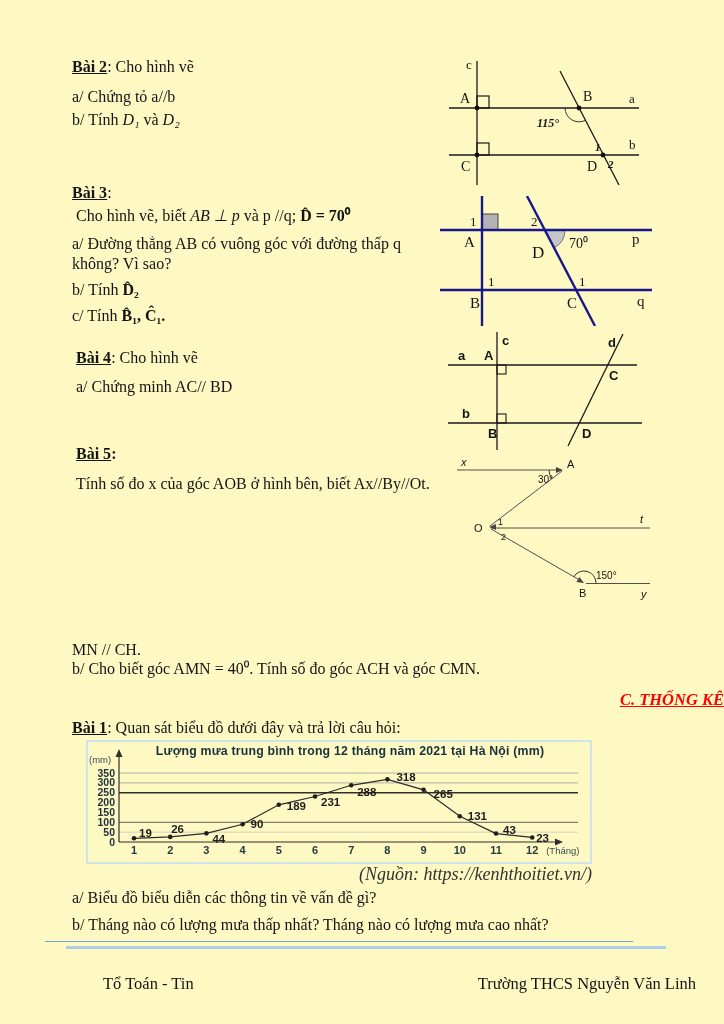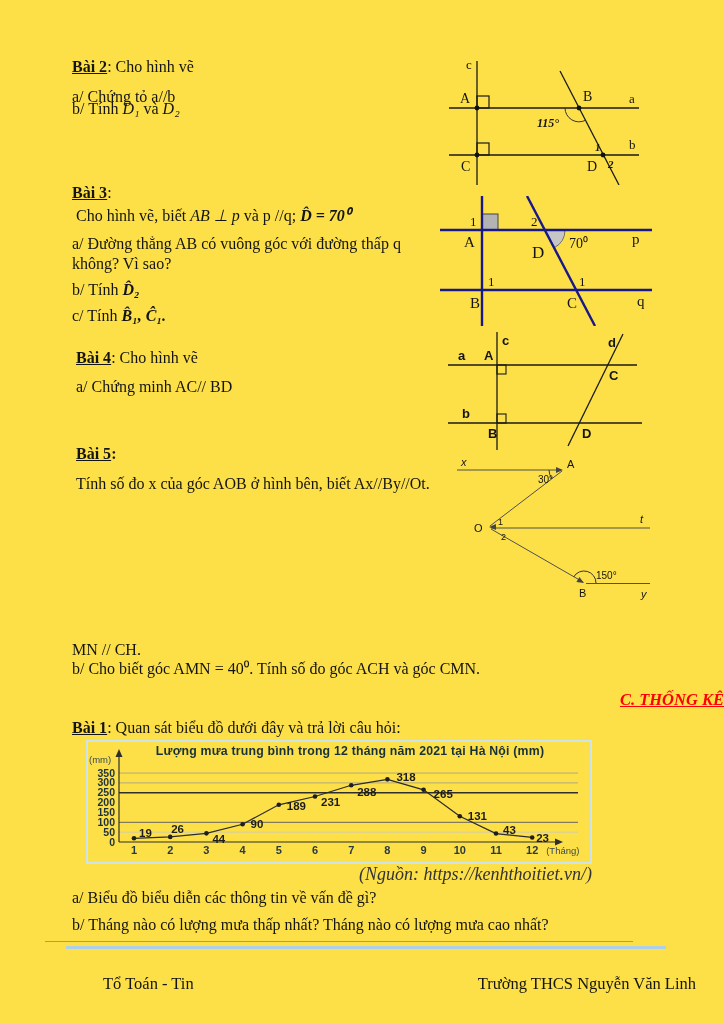--- a/index.html
+++ b/index.html
@@ -1,21 +1,21 @@
 <!DOCTYPE html>
 <html><head>
 <meta charset="utf-8">
 <style>
   html,body{margin:0;padding:0;background:#e8e8e8;}
-  .page{position:relative;width:724px;height:1024px;background:#fde047;margin:0 auto;
+  .page{position:relative;width:724px;height:1024px;background:#fef9c3;margin:0 auto;
         font-family:"Liberation Serif",serif;color:#141414;overflow:hidden;}
   .t{position:absolute;font-size:16px;line-height:20px;white-space:nowrap;}
   .hd{font-weight:bold;text-decoration:underline;}
   .m{font-style:italic;}
-  .mb{font-style:italic;font-weight:700;text-align:center;}
+  .mb{font-weight:700;text-align:center;}
   .fig{position:absolute;}
   svg text{font-family:"Liberation Serif",serif;fill:#141414;}
   .ln{stroke:#1a1a1a;stroke-width:1.3;}
   .lnb{stroke:#18188a;stroke-width:2.4;}
   .lng{stroke:#4f4f4f;stroke-width:1;}
   .arc{fill:none;stroke:#333;stroke-width:1;}
   .sans{font-family:"Liberation Sans",sans-serif;}
   .sec{position:absolute;left:0;width:100%;padding-left:38px;box-sizing:border-box;text-align:right;
        color:#fe0000;font-weight:bold;font-style:italic;text-decoration:underline;font-size:16.5px;}
   #chartbox{position:absolute;left:86px;top:740px;width:502px;height:120px;border:2px solid #cde5ea;}
@@ -31,21 +31,21 @@
   .vlab{font-family:"Liberation Sans",sans-serif;font-size:11.5px;font-weight:600;fill:#1c1c1c;}
   .small{font-family:"Liberation Sans",sans-serif;font-size:9.5px;fill:#3a4a52;}
 </style>
 </head>
 <body>
 
 <div class="page">
 
   <div class="t" style="left:72px;top:57px"><b class="hd">Bài 2</b><span>: Cho hình vẽ</span></div>
   <div class="t" style="left:72px;top:87px">a/ Chứng tỏ a//b</div>
-  <div class="t" style="left:72px;top:99px"><span>b/ Tính </span><i class="m">D₁</i><span> và </span><i class="m">D₂</i></div>
+  <div class="t" style="left:72px;top:110px"><span>b/ Tính </span><i class="m">D₁</i><span> và </span><i class="m">D₂</i></div>
 
   <svg class="fig" style="left:443px;top:57px" width="200" height="128">
     <line class="ln" x1="34" y1="4" x2="34" y2="128"></line>
     <line class="ln" x1="6" y1="51" x2="196" y2="51"></line>
     <line class="ln" x1="6" y1="98" x2="196" y2="98"></line>
     <line class="ln" x1="117" y1="14" x2="176" y2="128"></line>
     <rect x="34" y="39" width="12" height="12" fill="none" stroke="#1a1a1a" stroke-width="1.2"></rect>
     <rect x="34" y="86" width="12" height="12" fill="none" stroke="#1a1a1a" stroke-width="1.2"></rect>
     <path class="arc" d="M122,51 A14,14 0 0 0 142.4,63.3"></path>
     <circle cx="34" cy="51" r="2.4" fill="#111"></circle>

